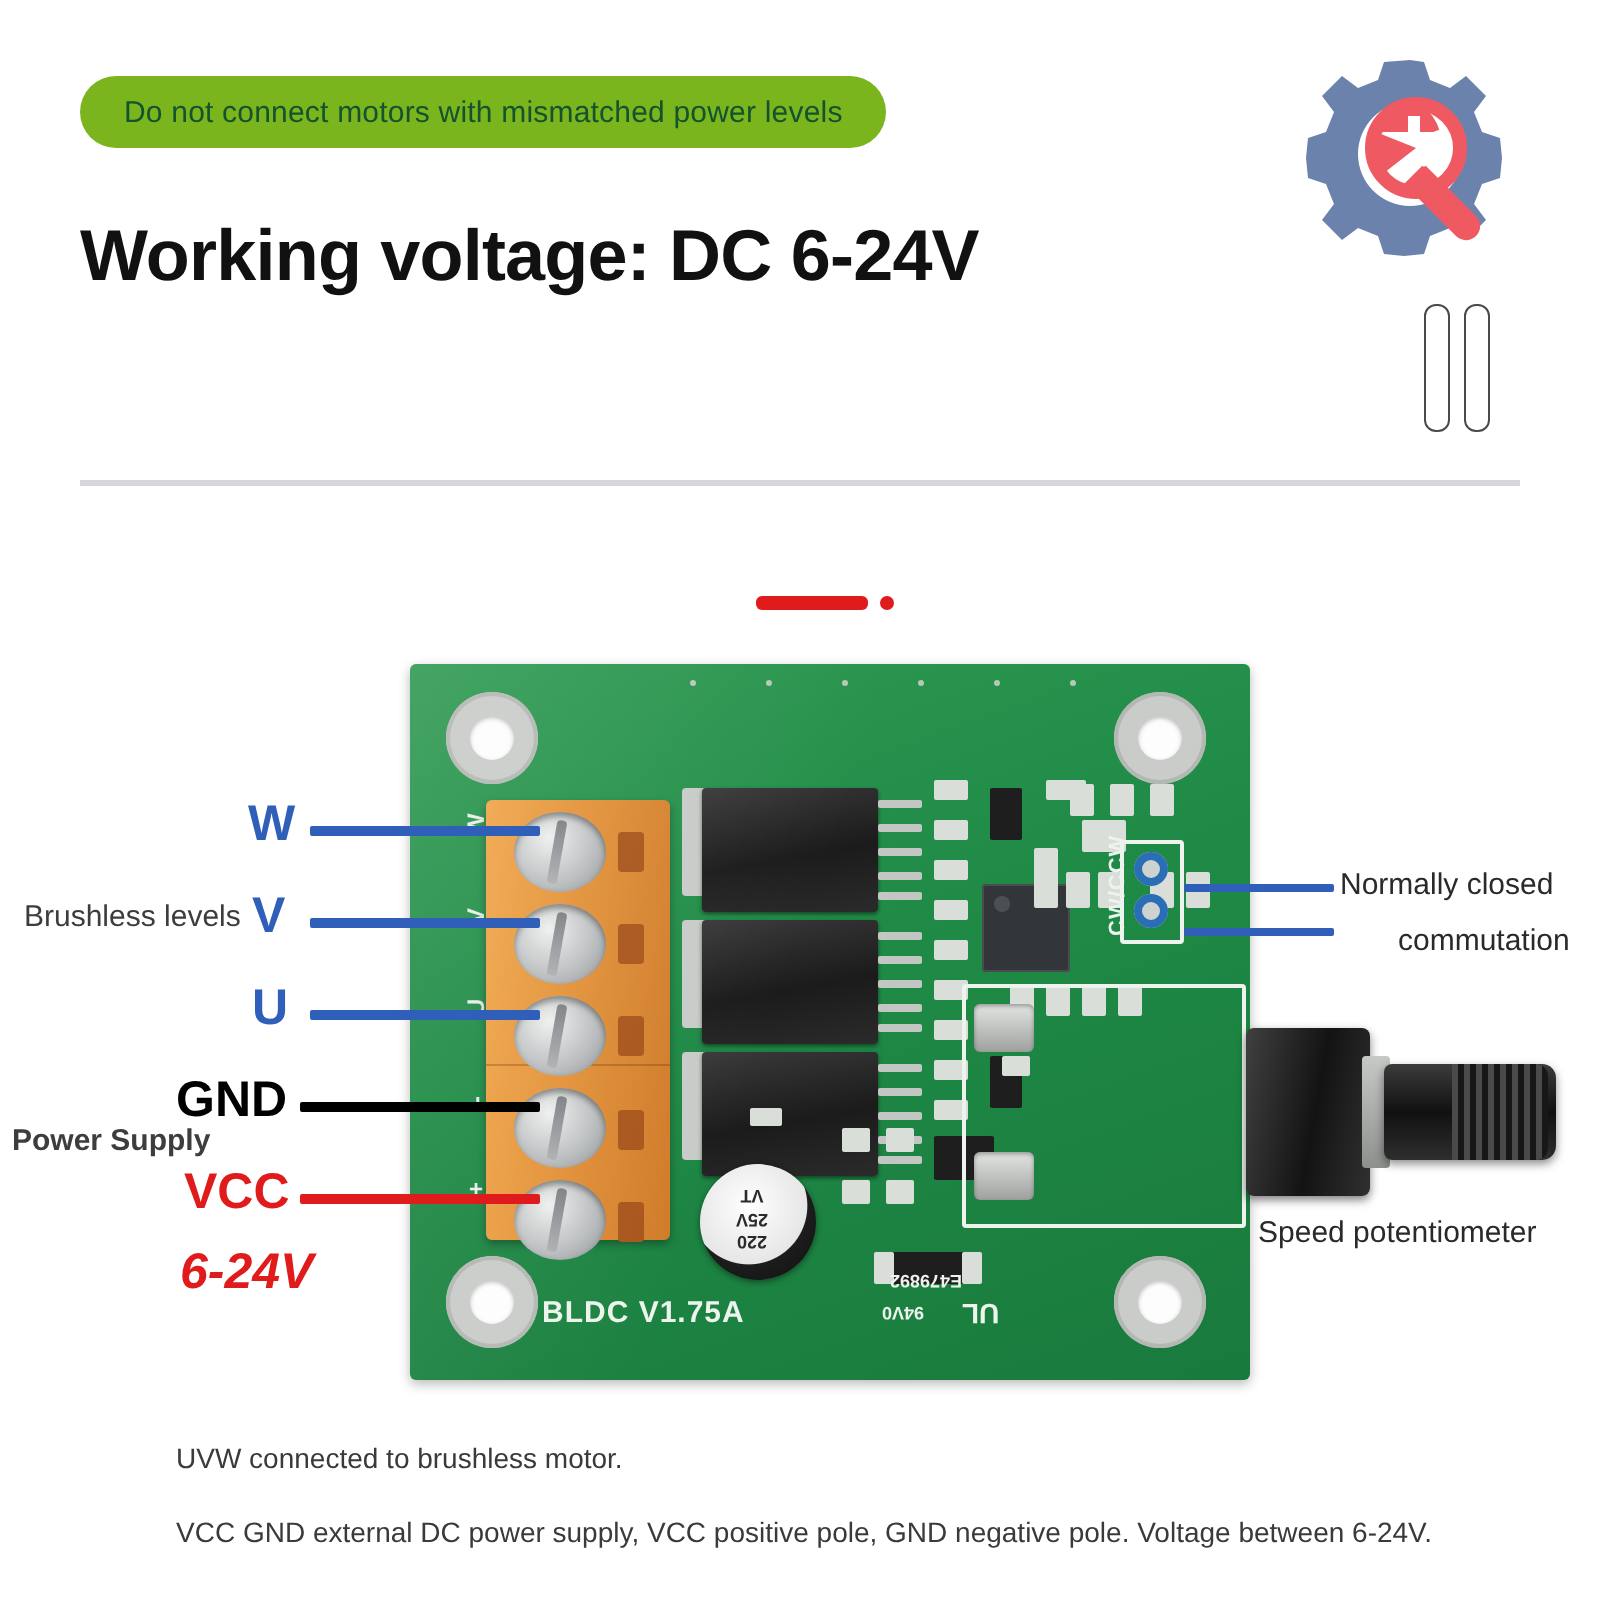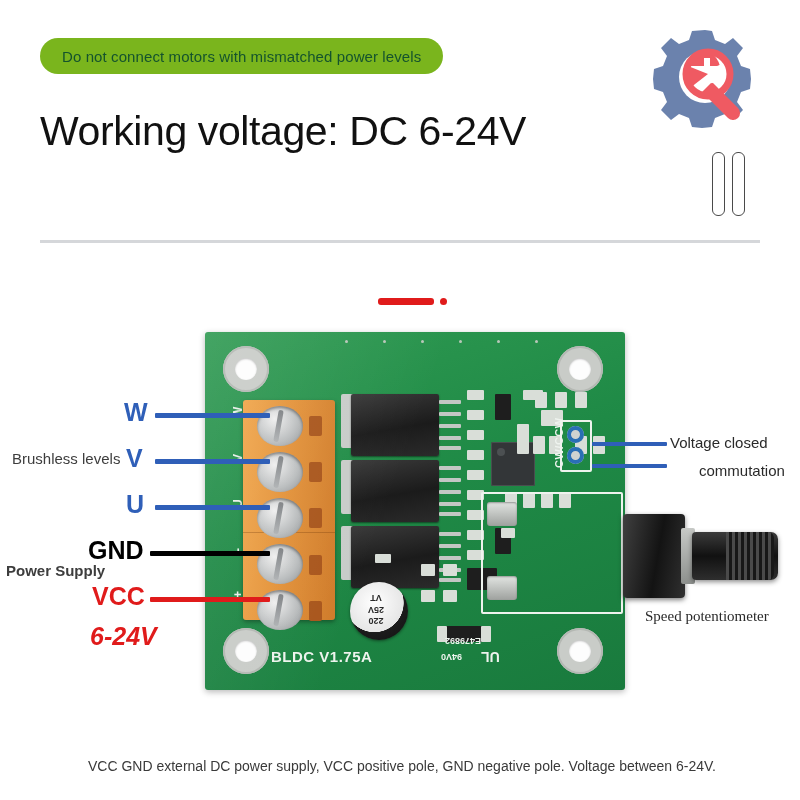--- a/index.html
+++ b/index.html
@@ -6,21 +6,21 @@
   body{width:800px;height:800px;background:#ffffff;font-family:"Liberation Sans",sans-serif;overflow:hidden;position:relative;}
   #page{position:relative;width:800px;height:800px;}
 
   
   .banner{position:absolute;left:40px;top:38px;height:36px;background:#7ab51d;border-radius:18px;
           display:flex;align-items:center;padding:0 22px;box-sizing:border-box;}
   .banner span{color:#14532d;font-size:15px;white-space:nowrap;letter-spacing:.1px;}
 
   
   .headline{position:absolute;left:40px;top:104px;width:660px;}
-  .headline div{font-size:41px;font-weight:normal;color:#111111;line-height:1.32;letter-spacing:-.4px;}
+  .headline div{font-size:36px;font-weight:bold;color:#111111;line-height:1.32;letter-spacing:-.4px;}
 
   .divider{position:absolute;left:40px;top:240px;width:720px;height:3px;background:#d5d7da;}
 
   
   .gear-icon{position:absolute;left:650px;top:22px;width:110px;height:110px;}
   .bars{position:absolute;left:712px;top:152px;width:34px;height:62px;}
   .bars i{position:absolute;top:0;width:11px;height:62px;border:1.6px solid #4a4a4a;border-radius:6px;background:#fff;}
   .bars i:nth-child(1){left:0;}
   .bars i:nth-child(2){left:20px;}
 
@@ -323,19 +323,20 @@
   <div class="lbl blue" style="left:124px;top:398px;">W</div>
   <div class="lbl blue" style="left:126px;top:444px;">V</div>
   <div class="lbl blue" style="left:126px;top:490px;">U</div>
   <div class="lbl black" style="left:88px;top:536px;">GND</div>
   <div class="lbl red" style="left:92px;top:582px;">VCC</div>
   <div class="lbl red" style="left:90px;top:622px;font-style:italic;">6-24V</div>
 
   <div class="lbl gray" style="left:12px;top:450px;">Brushless levels</div>
   <div class="lbl gray" style="left:6px;top:562px;font-weight:bold;">Power Supply</div>
 
-  <div class="lbl right" style="left:670px;top:434px;">Voltage closed</div>
+  <div class="lbl right" style="left:670px;top:434px;">Normally closed</div>
   <div class="lbl right" style="left:699px;top:462px;">commutation</div>
-  <div class="lbl right" style="left:645px;top:608px;font-family:Liberation Serif, serif;">Speed potentiometer</div>
-
+  <div class="lbl right" style="left:629px;top:608px;">Speed potentiometer</div>
+
+  <div class="foot" style="top:721px;">UVW connected to brushless motor.</div>
   <div class="foot" style="top:758px;">VCC GND external DC power supply, VCC positive pole, GND negative pole. Voltage between 6-24V.</div>
 
 </div>
 
 </body></html>

